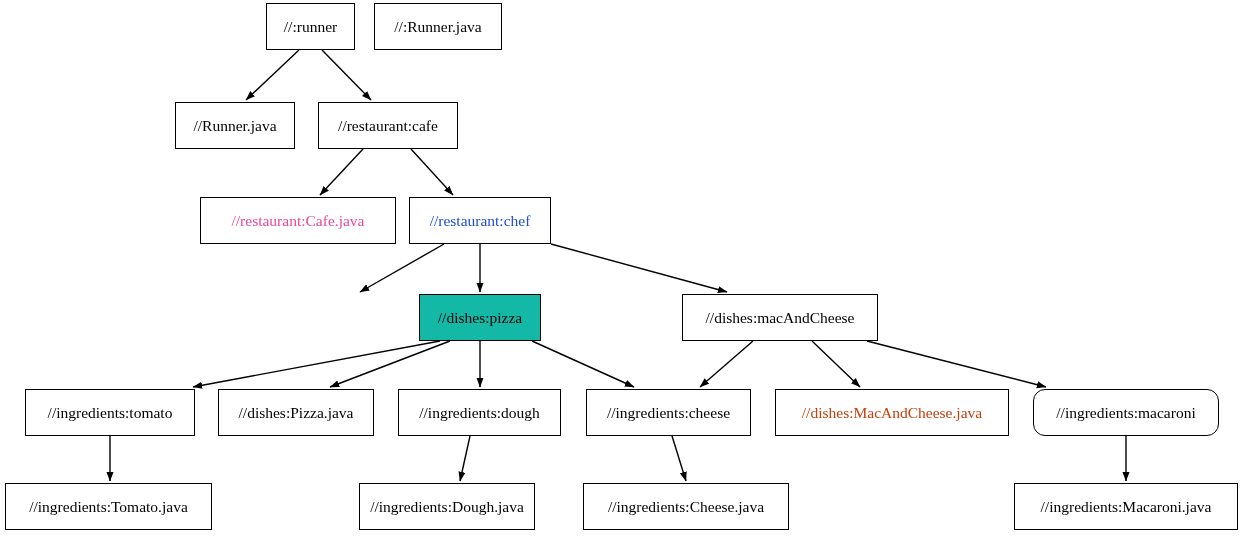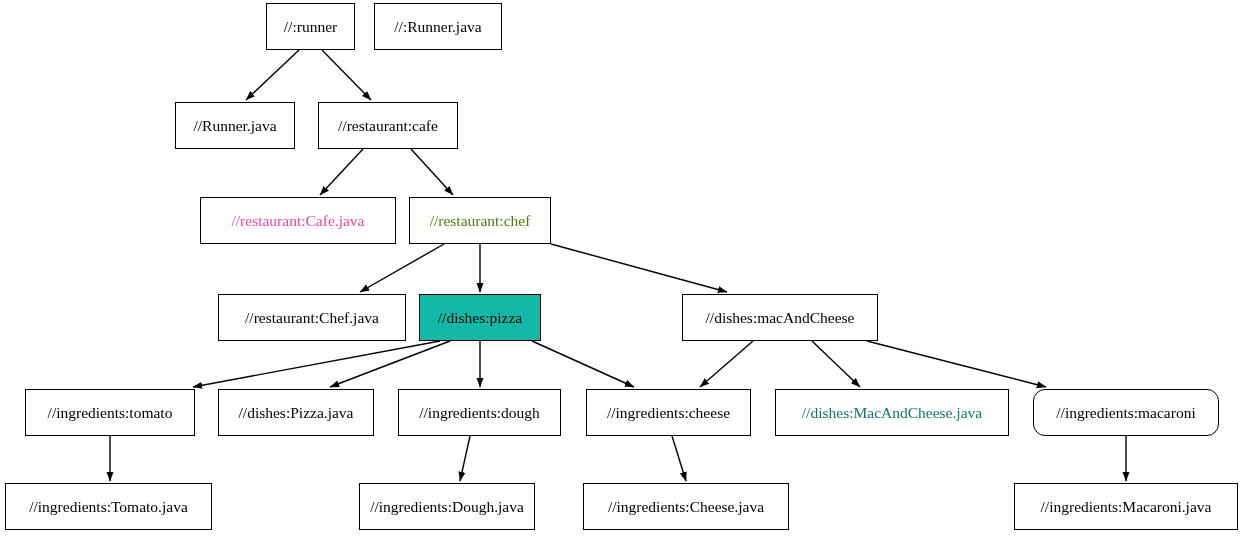--- a/index.html
+++ b/index.html
@@ -92,45 +92,42 @@
       <div class="graph-node" style="left: 175px; top: 102px; width: 120px; height: 47px; background: rgb(255, 255, 255); border-color: rgb(0, 0, 0);">
         <span class="node-label" style="color: rgb(0, 0, 0);">//Runner.java</span>
       </div>
       <div class="graph-node" style="left: 318px; top: 102px; width: 140px; height: 47px; background: rgb(255, 255, 255); border-color: rgb(0, 0, 0);">
         <span class="node-label" style="color: rgb(0, 0, 0);">//restaurant:cafe</span>
       </div>
       <div class="graph-node" style="left: 200px; top: 197px; width: 196px; height: 47px; background: rgb(255, 255, 255); border-color: rgb(0, 0, 0);">
         <span class="node-label" style="color: #ec4899;">//restaurant:Cafe.java</span>
       </div>
       <div class="graph-node" style="left: 409px; top: 197px; width: 142px; height: 47px; background: rgb(255, 255, 255); border-color: rgb(0, 0, 0);">
-        <span class="node-label" style="color: #4d7c0f;">//restaurant:chef</span>
-      </div>
-      <div class="graph-node" style="left: 218px; top: 294px; width: 188px; height: 47px; background: rgb(255, 255, 255); border-color: rgb(0, 0, 0);">
-        <span class="node-label" style="color: rgb(0, 0, 0);">//restaurant:Chef.java</span>
+        <span class="node-label" style="color: #1d4ed8;">//restaurant:chef</span>
       </div>
       <div class="graph-node" style="left: 419px; top: 294px; width: 122px; height: 47px; background: #14b8a6; border-color: rgb(0, 0, 0);">
         <span class="node-label" style="color: rgb(0, 0, 0);">//dishes:pizza</span>
       </div>
       <div class="graph-node" style="left: 682px; top: 294px; width: 196px; height: 47px; background: rgb(255, 255, 255); border-color: rgb(0, 0, 0);">
         <span class="node-label" style="color: rgb(0, 0, 0);">//dishes:macAndCheese</span>
       </div>
       <div class="graph-node" style="left: 25px; top: 389px; width: 170px; height: 47px; background: rgb(255, 255, 255); border-color: rgb(0, 0, 0);">
         <span class="node-label" style="color: rgb(0, 0, 0);">//ingredients:tomato</span>
       </div>
       <div class="graph-node" style="left: 218px; top: 389px; width: 156px; height: 47px; background: rgb(255, 255, 255); border-color: rgb(0, 0, 0);">
         <span class="node-label" style="color: rgb(0, 0, 0);">//dishes:Pizza.java</span>
       </div>
       <div class="graph-node" style="left: 398px; top: 389px; width: 163px; height: 47px; background: rgb(255, 255, 255); border-color: rgb(0, 0, 0);">
         <span class="node-label" style="color: rgb(0, 0, 0);">//ingredients:dough</span>
       </div>
       <div class="graph-node" style="left: 586px; top: 389px; width: 165px; height: 47px; background: rgb(255, 255, 255); border-color: rgb(0, 0, 0);">
         <span class="node-label" style="color: rgb(0, 0, 0); text-align: center;">//ingredients:cheese</span>
       </div>
       <div class="graph-node" style="left: 775px; top: 389px; width: 234px; height: 47px; background: rgb(255, 255, 255); border-color: rgb(0, 0, 0);">
-        <span class="node-label" style="color: #0f766e; font-family: Liberation Serif, serif;">//dishes:MacAndCheese.java</span>
+        <span class="node-label" style="color: #c2410c; font-family: Liberation Serif, serif;">//dishes:MacAndCheese.java</span>
       </div>
       <div class="graph-node" style="left: 1033px; top: 389px; width: 186px; height: 47px; background: rgb(255, 255, 255); border-color: rgb(0, 0, 0); border-radius: 12px;">
         <span class="node-label" style="color: rgb(0, 0, 0);">//ingredients:macaroni</span>
       </div>
       <div class="graph-node" style="left: 5px; top: 483px; width: 207px; height: 47px; background: rgb(255, 255, 255); border-color: rgb(0, 0, 0);">
         <span class="node-label" style="color: rgb(0, 0, 0);">//ingredients:Tomato.java</span>
       </div>
       <div class="graph-node" style="left: 359px; top: 483px; width: 176px; height: 47px; background: rgb(255, 255, 255); border-color: rgb(0, 0, 0);">
         <span class="node-label" style="color: rgb(0, 0, 0);">//ingredients:Dough.java</span>
       </div>

